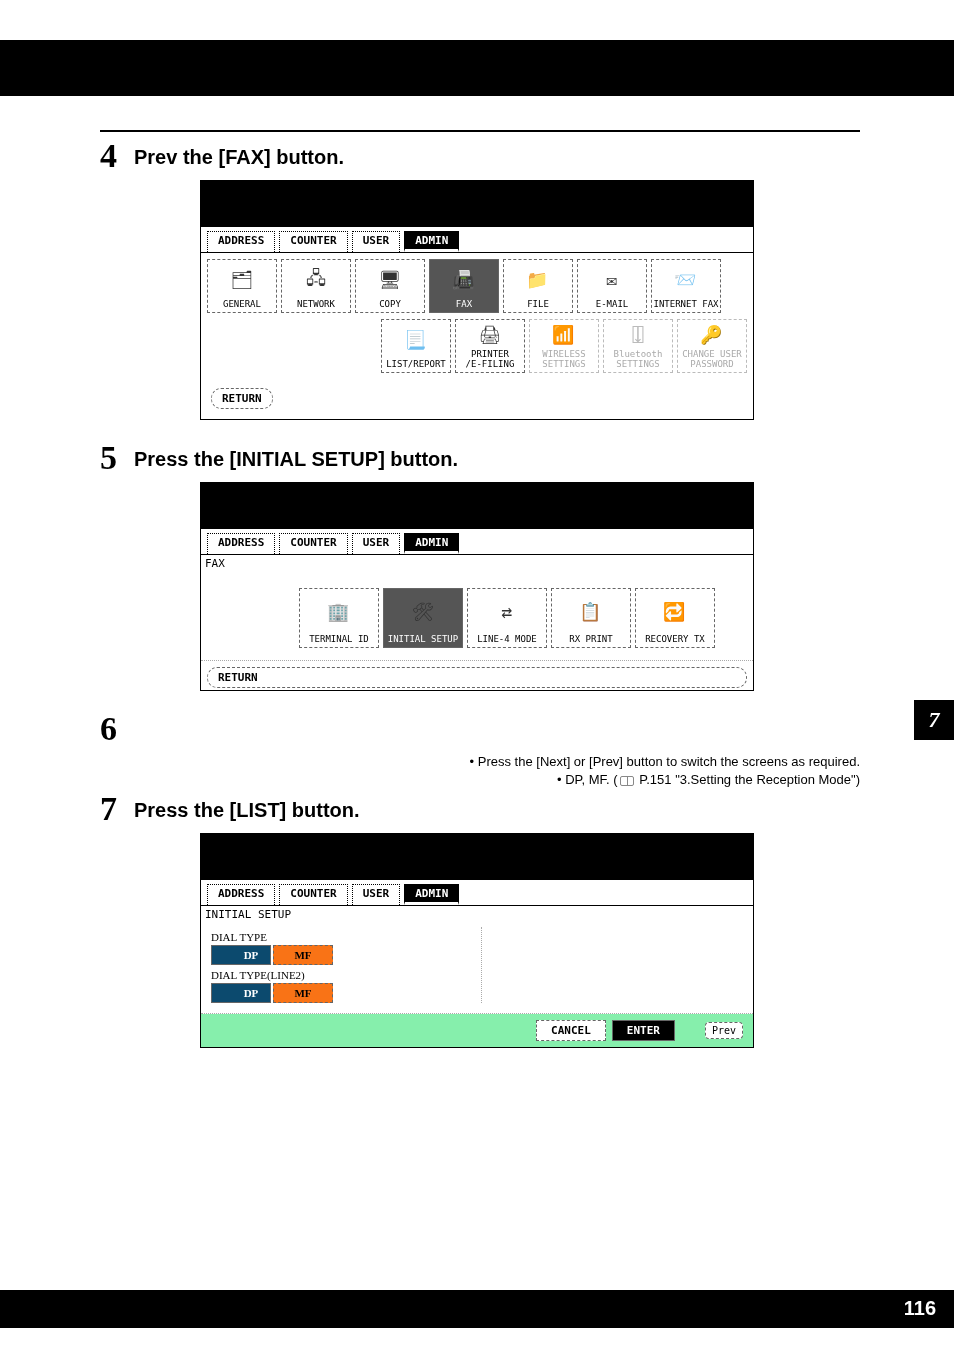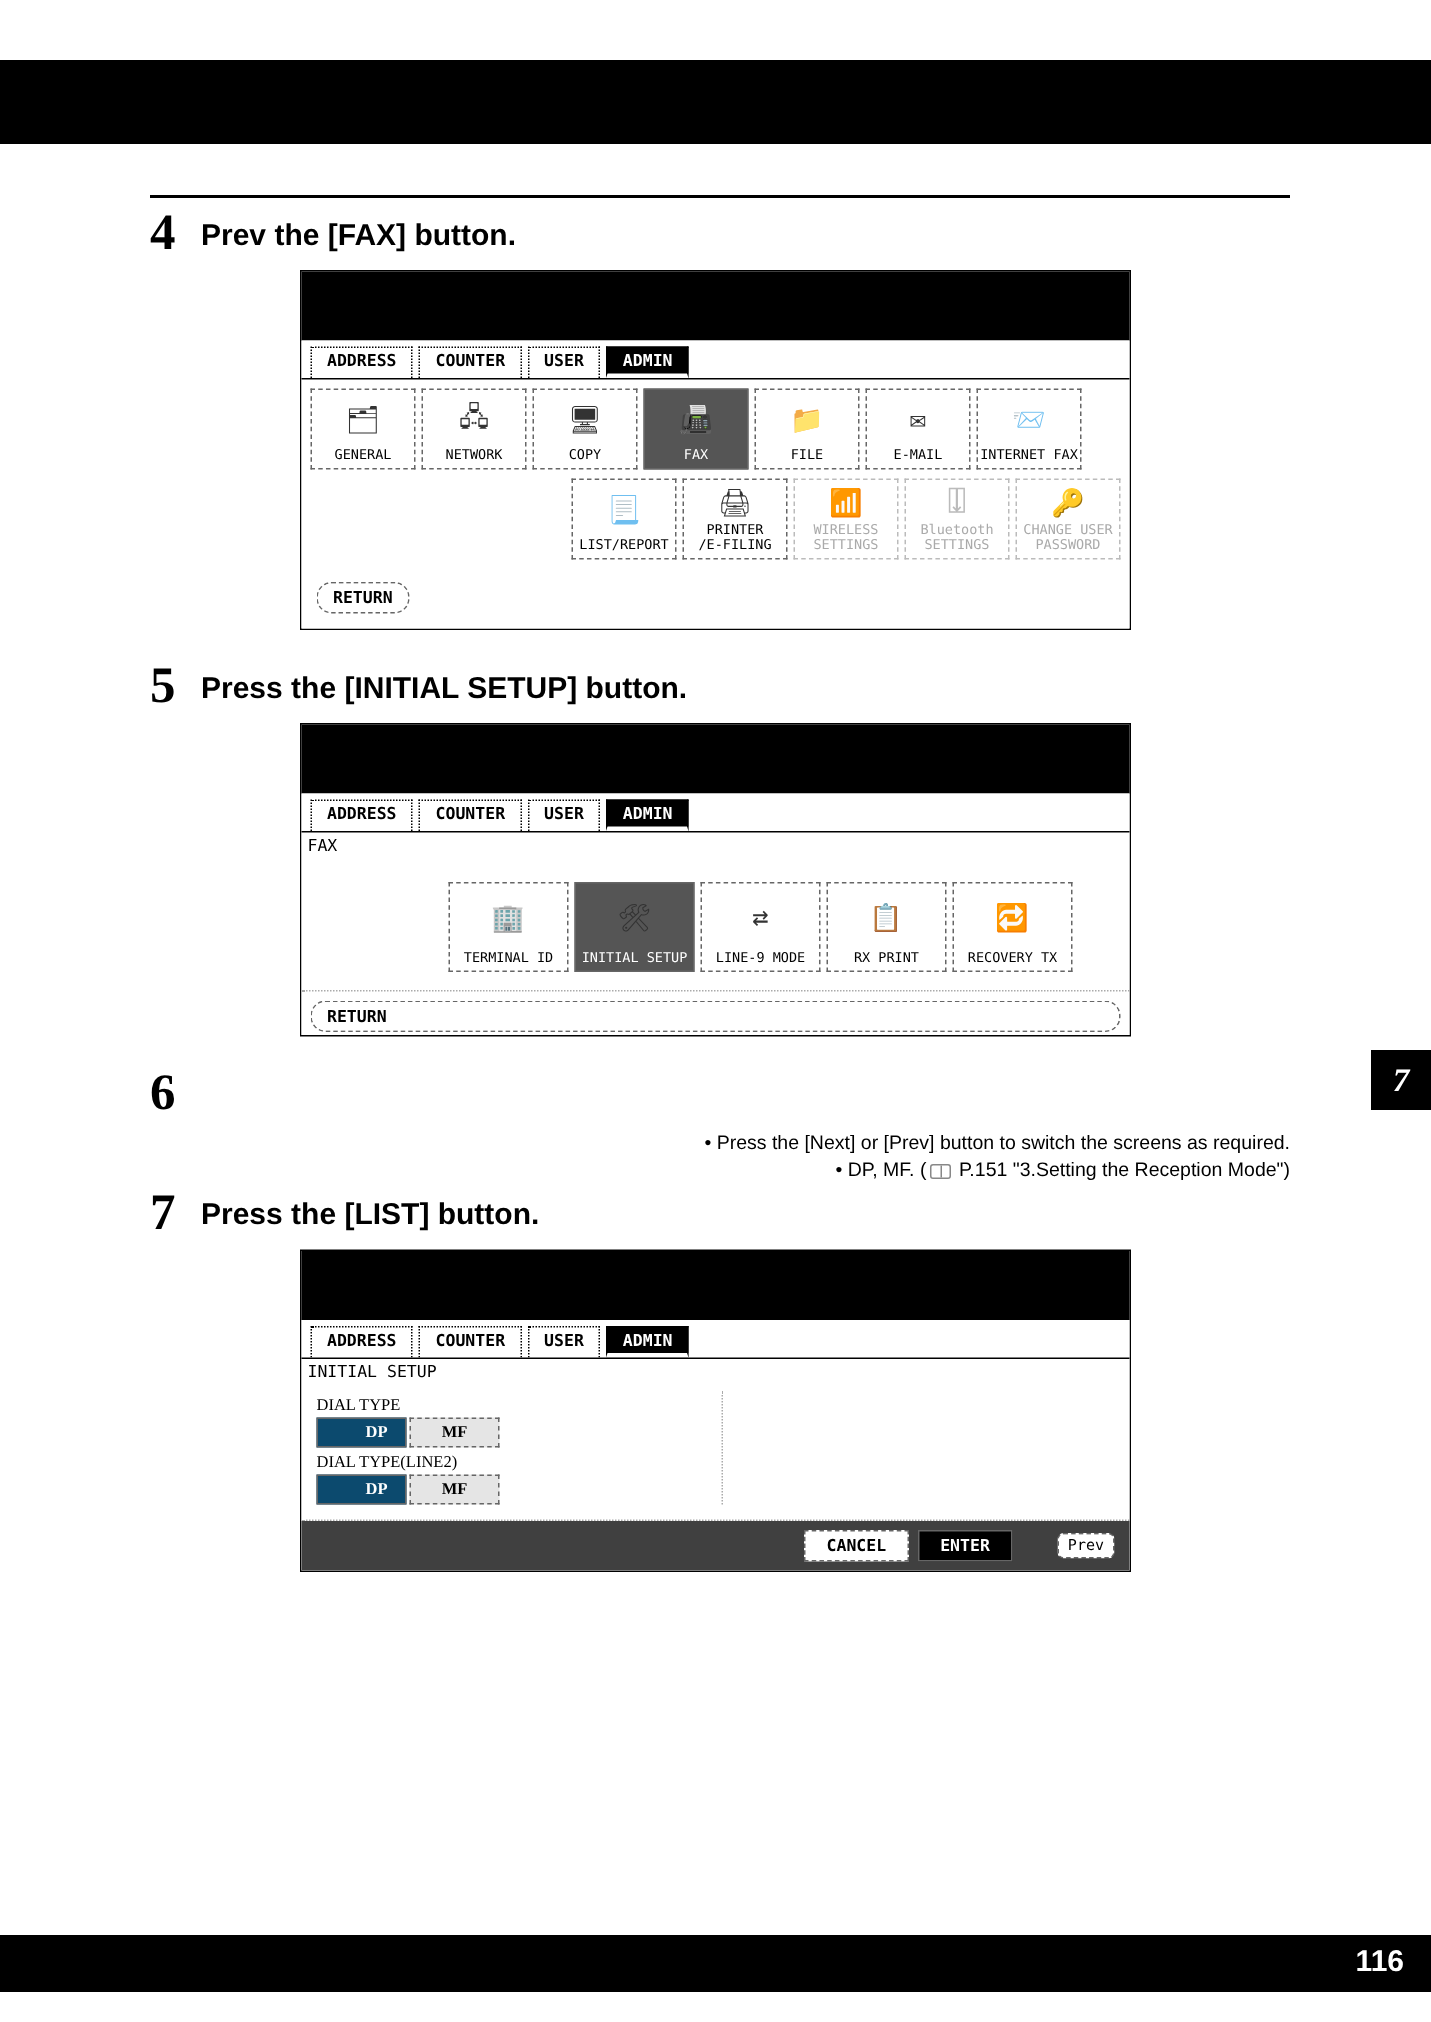--- a/index.html
+++ b/index.html
@@ -201,35 +201,35 @@
   .btn-pair {
     display: flex;
     gap: 2px;
   }
   .toggle-btn {
     width: 60px;
     text-align: center;
     padding: 3px 0;
     border: 1px dashed #666;
     font-weight: bold;
-    background: #e5e5e5;
+    background: #f97316;
   }
   .toggle-btn.selected {
     background: #0c4a6e;
     color: #fff;
     border-style: solid;
     padding-left: 20px;
   }
   .action-row {
     display: flex;
     justify-content: space-between;
     align-items: center;
     padding: 6px 10px;
     font-family: monospace;
-    background: #404040;
+    background: #86efac;
   }
   .action-mid { display: flex; gap: 6px; margin-left: auto; margin-right: 30px; }
   .action-btn {
     padding: 3px 14px;
     font-size: 11px;
     font-weight: bold;
     border: 1px dashed #666;
     background: #fff;
   }
   .action-btn.primary {
@@ -379,21 +379,21 @@
         <div class="grid-btn">
             <span class="icon-area">🏢</span>
             <span>TERMINAL ID</span>
           </div>
         <div class="grid-btn selected">
             <span class="icon-area">🛠</span>
             <span>INITIAL SETUP</span>
           </div>
         <div class="grid-btn">
             <span class="icon-area">⇄</span>
-            <span>LINE-9 MODE</span>
+            <span>LINE-4 MODE</span>
           </div>
         <div class="grid-btn">
             <span class="icon-area">📋</span>
             <span>RX PRINT</span>
           </div>
         <div class="grid-btn">
             <span class="icon-area">🔁</span>
             <span>RECOVERY TX</span>
           </div>
       </div>

